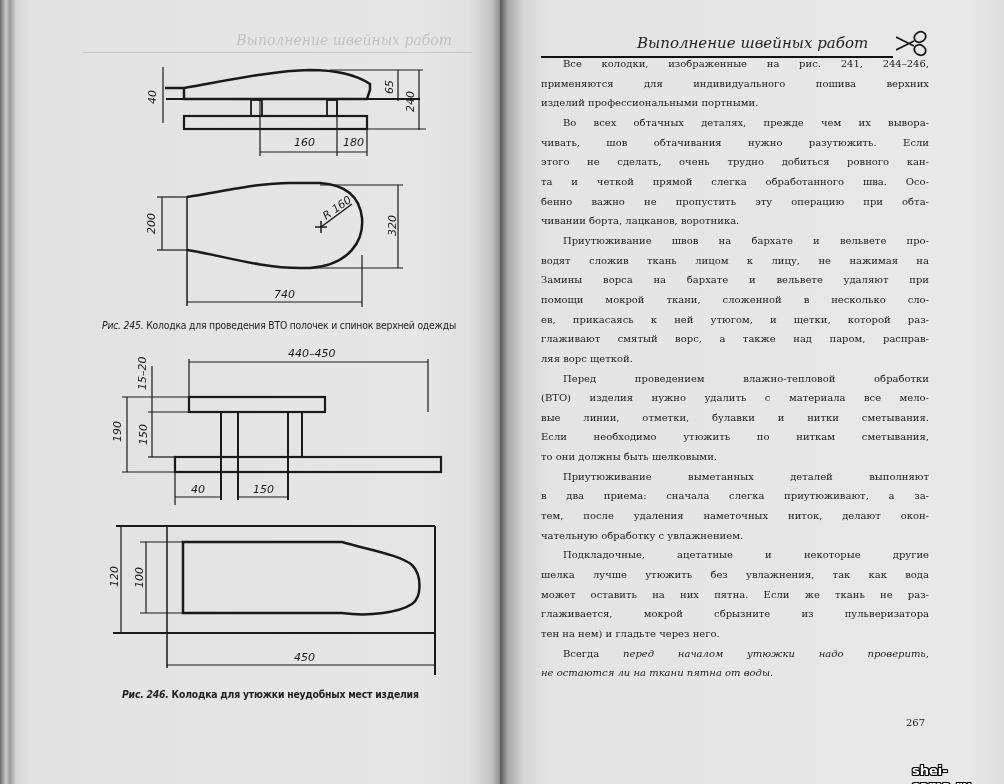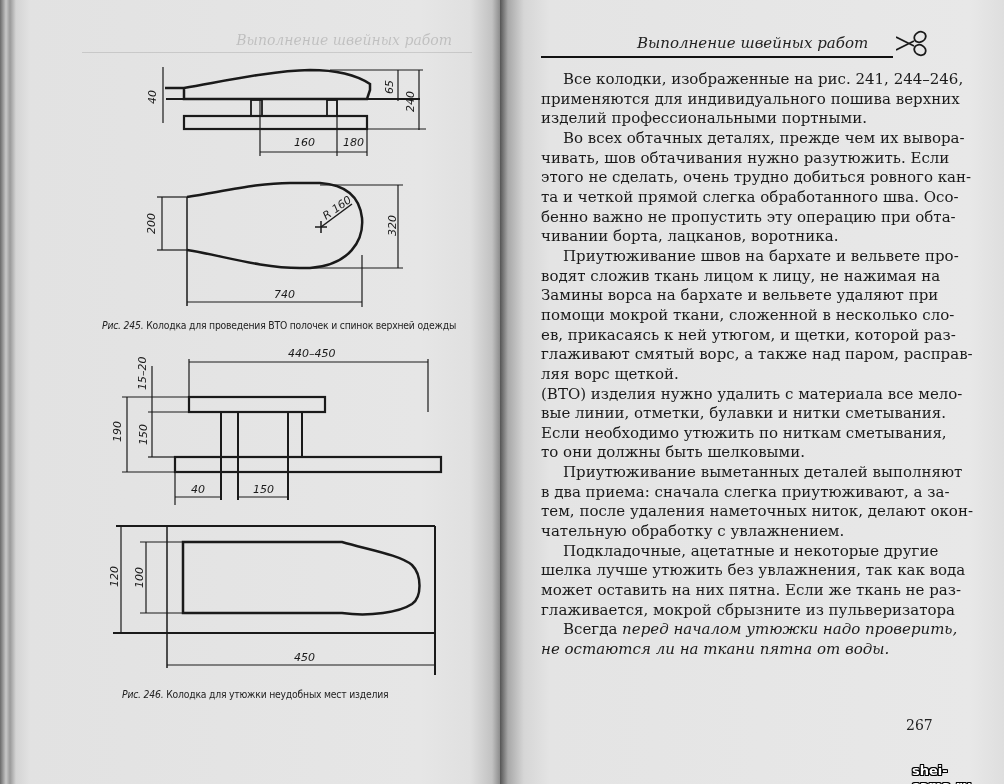--- a/index.html
+++ b/index.html
@@ -34,29 +34,29 @@
   .caption i { font-style: italic; text-align: right; }
   .running-head {
     position: absolute; left: 541px; top: 32px; width: 352px; height: 24px;
     border-bottom: 2px solid #111;
   }
   .running-head span {
     position: absolute; left: 96px; top: 2px; font-style: italic; font-size: 15px; color: #222;
   }
   .scissors { position: absolute; left: 896px; top: 28px; width: 36px; height: 32px; }
   .body-text {
-    position: absolute; left: 541px; top: 70px; width: 388px;
-    font-size: 15px; line-height: 19.65px; text-align: justify;
+    position: absolute; left: 541px; top: 54px; width: 388px;
+    font-size: 10px; line-height: 19.65px; text-align: justify;
   }
   .body-text .line { display: block; text-align: justify; text-align-last: justify; white-space: nowrap; }
   .body-text .line.last { text-align-last: left; }
   .body-text .line.indent { padding-left: 22px; }
   .body-text em { font-style: italic; }
   .page-number {
-    position: absolute; left: 906px; top: 717px; font-size: 14px; color: #222;
+    position: absolute; left: 906px; top: 717px; font-size: 10px; color: #222;
   }
   .watermark {
     position: absolute; left: 912px; top: 763px; font-family: "DejaVu Sans", sans-serif;
     font-weight: bold; font-size: 13px; color: #fff;
     text-shadow: -1px -1px 0 #000, 1px -1px 0 #000, -1px 1px 0 #000, 1px 1px 0 #000, 0 1px 0 #000, 0 -1px 0 #000, 1px 0 0 #000, -1px 0 0 #000;
   }
 </style>
 </head>
 <body>
 
@@ -151,21 +151,21 @@
         <line x1="167" y1="665" x2="435" y2="665" stroke-width="1.2"></line>
       </g>
       <text class="dim-text" x="0" y="0" transform="translate(118 587) rotate(-90)" stroke="none"><tspan>120</tspan></text>
       <text class="dim-text" x="0" y="0" transform="translate(143 588) rotate(-90)" stroke="none"><tspan>100</tspan></text>
       <text class="dim-text" x="294" y="661" stroke="none"><tspan>450</tspan></text>
     </svg>
 
     <div class="caption" style="left:102px; top:319px;">
       <i>Рис. 245.</i><span> Колодка для проведения ВТО полочек и спинок верхней одежды</span>
     </div>
-    <div class="caption" style="left:122px; top:688px;">
+    <div class="caption" style="left:122px; top:688px;font-weight:bold;">
       <i>Рис. 246.</i><span> Колодка для утюжки неудобных мест изделия</span>
     </div>
   </div>
 
   <div class="page-right"></div>
 
   <div class="running-head">
     <span>Выполнение швейных работ</span>
   </div>
   <svg class="scissors" viewBox="0 0 36 32" fill="none" stroke="#1a1a1a" stroke-width="1.8">
@@ -193,36 +193,38 @@
       <span class="line">водят сложив ткань лицом к лицу, не нажимая на</span>
     </div>
     <div>
       <span class="line">Замины ворса на бархате и вельвете удаляют при</span>
       <span class="line">помощи мокрой ткани, сложенной в несколько сло-</span>
       <span class="line">ев, прикасаясь к ней утюгом, и щетки, которой раз-</span>
       <span class="line">глаживают смятый ворс, а также над паром, расправ-</span>
       <span class="line last">ляя ворс щеткой.</span>
     </div>
     <div>
+      <span class="line indent">Перед проведением влажно-тепловой обработки</span>
       <span class="line">(ВТО) изделия нужно удалить с материала все мело-</span>
       <span class="line">вые линии, отметки, булавки и нитки сметывания.</span>
       <span class="line">Если необходимо утюжить по ниткам сметывания,</span>
       <span class="line last">то они должны быть шелковыми.</span>
     </div>
     <div>
       <span class="line indent">Приутюживание выметанных деталей выполняют</span>
       <span class="line">в два приема: сначала слегка приутюживают, а за-</span>
       <span class="line">тем, после удаления наметочных ниток, делают окон-</span>
       <span class="line last">чательную обработку с увлажнением.</span>
     </div>
     <div>
       <span class="line indent">Подкладочные, ацетатные и некоторые другие</span>
       <span class="line">шелка лучше утюжить без увлажнения, так как вода</span>
       <span class="line">может оставить на них пятна. Если же ткань не раз-</span>
       <span class="line">глаживается, мокрой сбрызните из пульверизатора</span>
+      <span class="line last">тен на нем) и гладьте через него.</span>
     </div>
     <div>
       <span class="line indent"><span>Всегда </span><em>перед началом утюжки надо проверить,</em></span>
       <span class="line last"><em>не остаются ли на ткани пятна от воды.</em></span>
     </div>
   </div>
 
   <div class="page-number">267</div>
   <div class="watermark">shei-sama.ru</div>
 </div>

